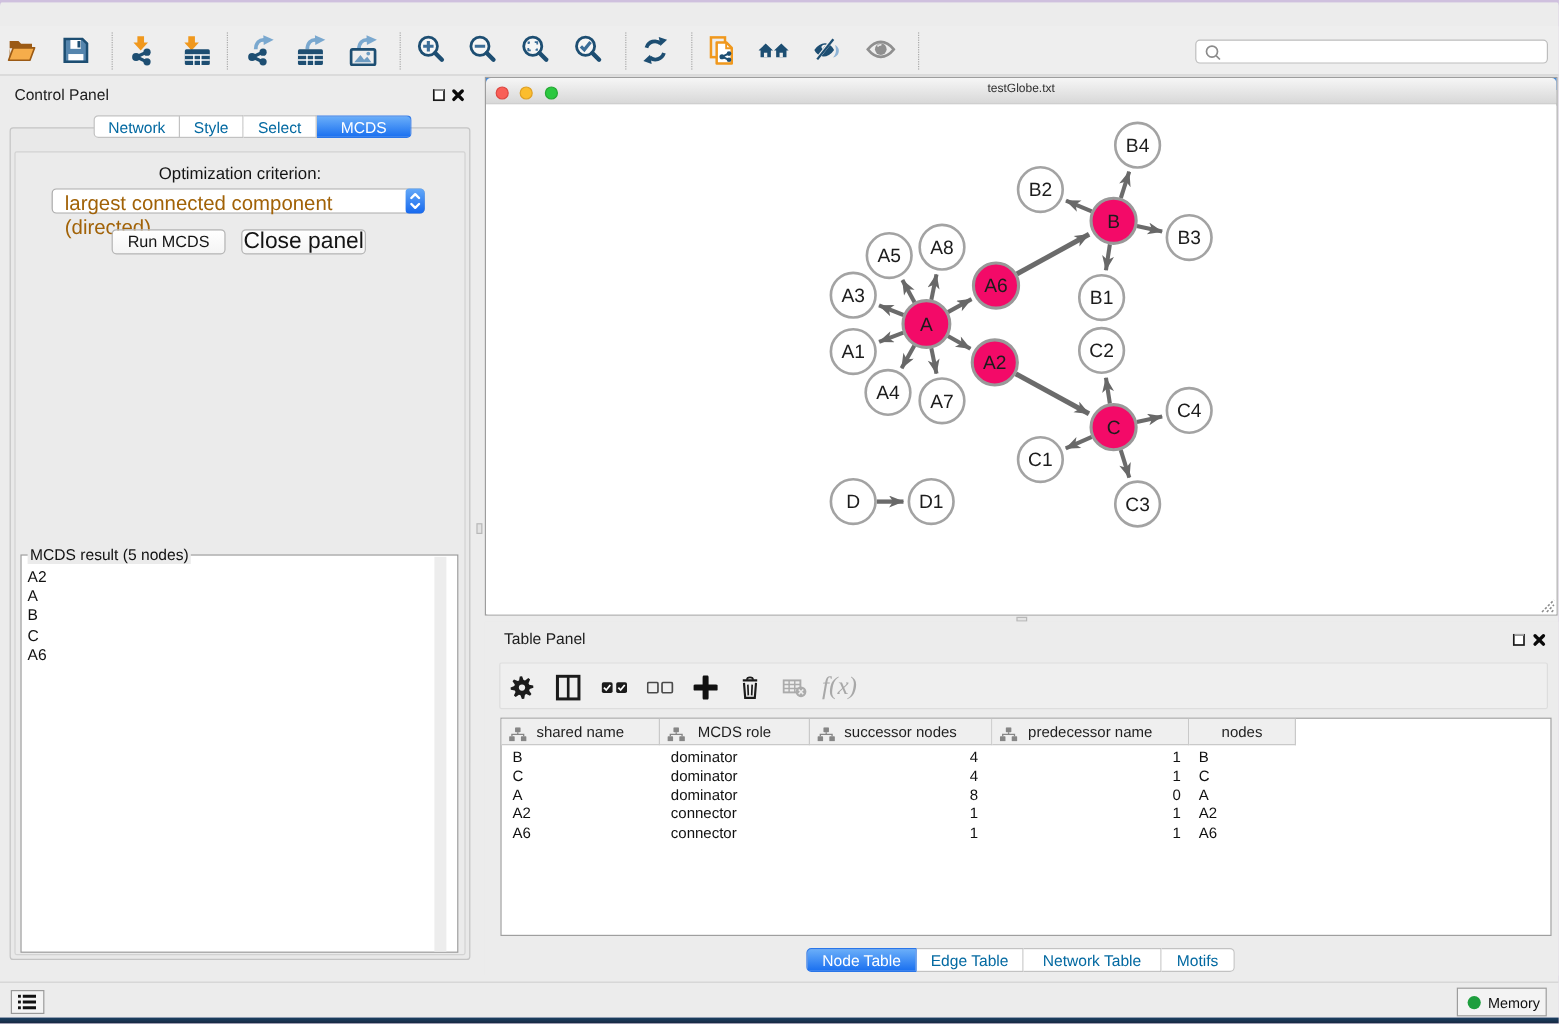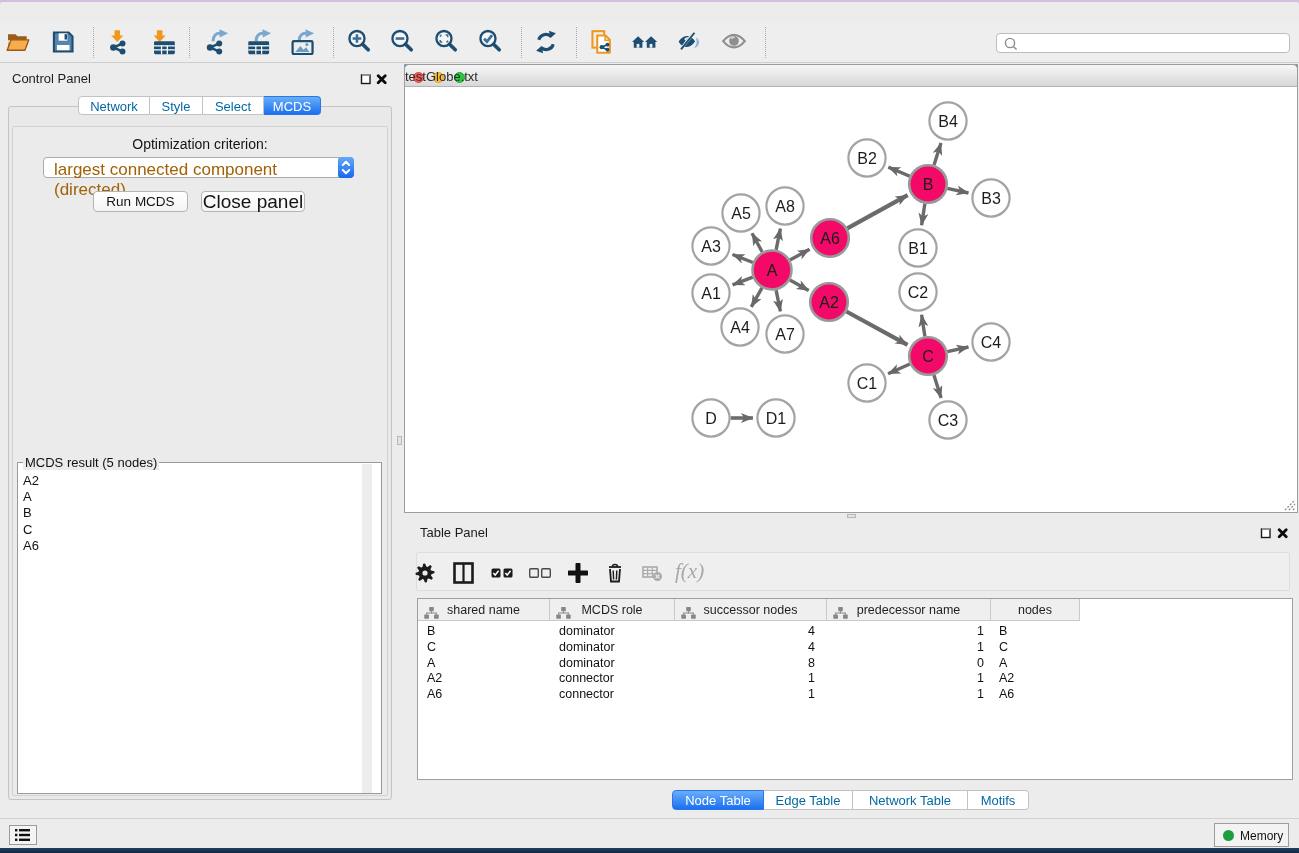--- a/index.html
+++ b/index.html
@@ -28,26 +28,26 @@
 .tab.sel { background:linear-gradient(#6aaef9,#1a70f0); color:#fff; border-color:#2a76e8; }
 #cp-tabs { left:78px; top:96px; }
 #cp-tabs .tab { padding-top:1px; }
 
 #netframe { position:absolute; left:404px; top:64px; width:894px; height:449px; background:#ffffff; border:1px solid #9d9d9d; }
 #net-titlebar { position:absolute; left:0; top:0; width:100%; height:22px; background:linear-gradient(#f6f6f6,#d8d8d8); border-bottom:1px solid #b3b3b3; border-radius:4px 4px 0 0; }
 #net-bluebg { position:absolute; left:0; top:0; width:100%; height:10px; background:#4b8bd4; }
 #net-titlebar .t1 { left:8px; background:#f95f57; border:0.5px solid #dd4842; }
 #net-titlebar .t2 { left:28px; background:#fbbd2e; border:0.5px solid #dfa023; }
 #net-titlebar .t3 { left:49px; background:#2bc840; border:0.5px solid #24a833; }
-#net-title { position:absolute; top:4px; width:100%; font-size:13px; color:#2d2d2d; }
+#net-title { position:absolute; top:4px; width:100%; text-align:center; font-size:10px; color:#2d2d2d; }
 #canvas { position:absolute; left:1px; top:23px; width:891px; height:424px; background:#fff; overflow:hidden; }
 
 #tp { position:absolute; left:404px; top:518px; width:895px; height:295px; background:#ececec; }
 #tp-title { position:absolute; left:16px; top:7px; font-size:13px; color:#1c1c1c; }
-#tp-toolbar { position:absolute; left:3px; top:31px; width:869px; height:41px; background:transparent; }
+#tp-toolbar { position:absolute; left:13px; top:31px; width:869px; height:41px; background:transparent; }
 #tbl { position:absolute; left:13px; top:80px; width:876px; height:182px; background:#ffffff; border:1px solid #9f9f9f; }
 .th { position:absolute; top:0; height:22px; background:#efefef; border-right:1px solid #c9c9c9; border-bottom:1px solid #c9c9c9; font-size:12.5px; color:#1f1f1f; text-align:center; line-height:22px; }
 .trow { position:absolute; font-size:12.5px; color:#111; height:16px; line-height:16px; }
 .bt-tabs { left:672px; top:790px; }
 .bt-tabs .tab { padding-top:1px; font-size:13px; height:20px; line-height:18px; }
 
 #statusbar { position:absolute; left:0; top:818px; width:1299px; height:30px; background:#ececec; border-top:1px solid #d2d2d2; }
 #listbtn { position:absolute; left:9px; top:6px; width:28px; height:20px; background:#f4f4f4; border:1px solid #9a9a9a; }
 #membtn { position:absolute; left:1214px; top:4px; width:75px; height:24px; background:#f3f3f3; border:1px solid #9d9d9d; font-size:12px; color:#111; }
 #memdot { position:absolute; left:8px; top:6px; width:11px; height:11px; border-radius:50%; background:#1e9e3e; }
@@ -201,21 +201,21 @@
       <path d="M2.2,1.8 L9.2,8.8 M9.2,1.8 L2.2,8.8" stroke="#0a0a0a" stroke-width="2.8" stroke-linecap="round"></path>
     </svg>
 
   <div id="cp-box">
       <div id="cp-inner"></div>
     </div>
   <div class="tabs" id="cp-tabs">
     <div class="tab first" style="width:72px">Network</div>
     <div class="tab" style="width:53px">Style</div>
     <div class="tab" style="width:61px">Select</div>
-    <div class="tab sel last" style="width:57px">MCDS</div>
+    <div class="tab sel last" style="width:79px">MCDS</div>
   </div>
 
   <div class="abs" style="left:8px;top:136px;width:384px;text-align:center;font-size:14px;color:#141414">Optimization criterion:</div>
   <div class="abs" id="combo" style="left:43px;top:157px;width:311px;height:21px;background:#fff;border:1px solid #ababab;border-radius:4px">
     <div class="abs" style="left:10px;top:2px;font-size:17px;color:#a16207">largest connected component (directed)</div>
     <div class="abs" style="right:-1px;top:-1px;width:16px;height:21px;background:linear-gradient(#64a9f8,#1668ee);border-radius:3px 4px 4px 3px">
       <svg width="16" height="21">
           <path d="M4.8,8 L8,4.8 L11.2,8" fill="none" stroke="#fff" stroke-width="2" stroke-linejoin="round" stroke-linecap="round"></path>
           <path d="M4.8,13 L8,16.2 L11.2,13" fill="none" stroke="#fff" stroke-width="2" stroke-linejoin="round" stroke-linecap="round"></path>
         </svg>

